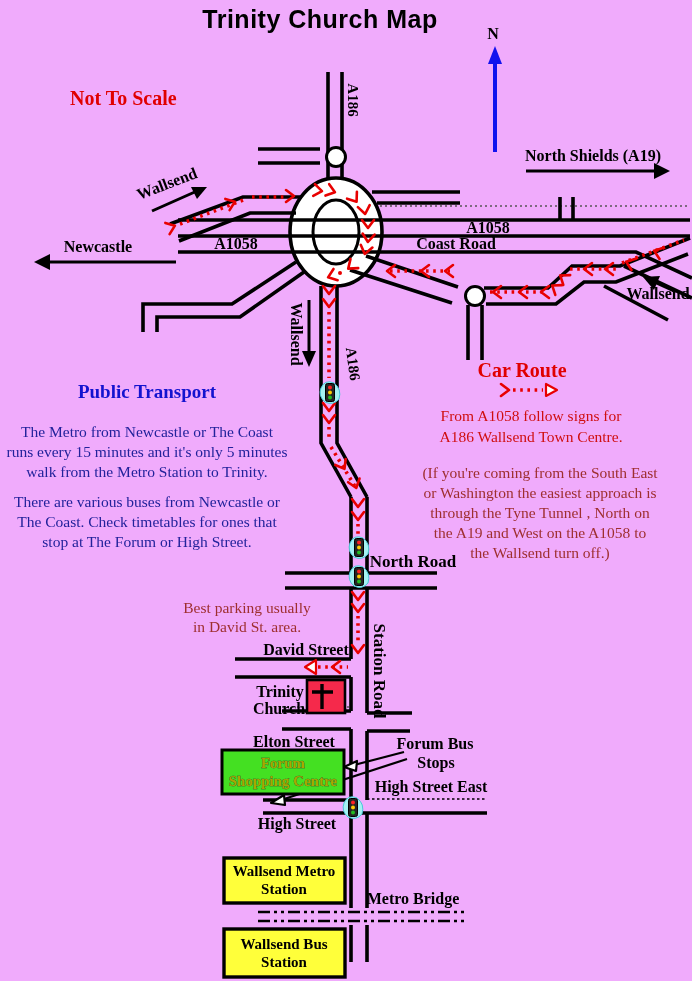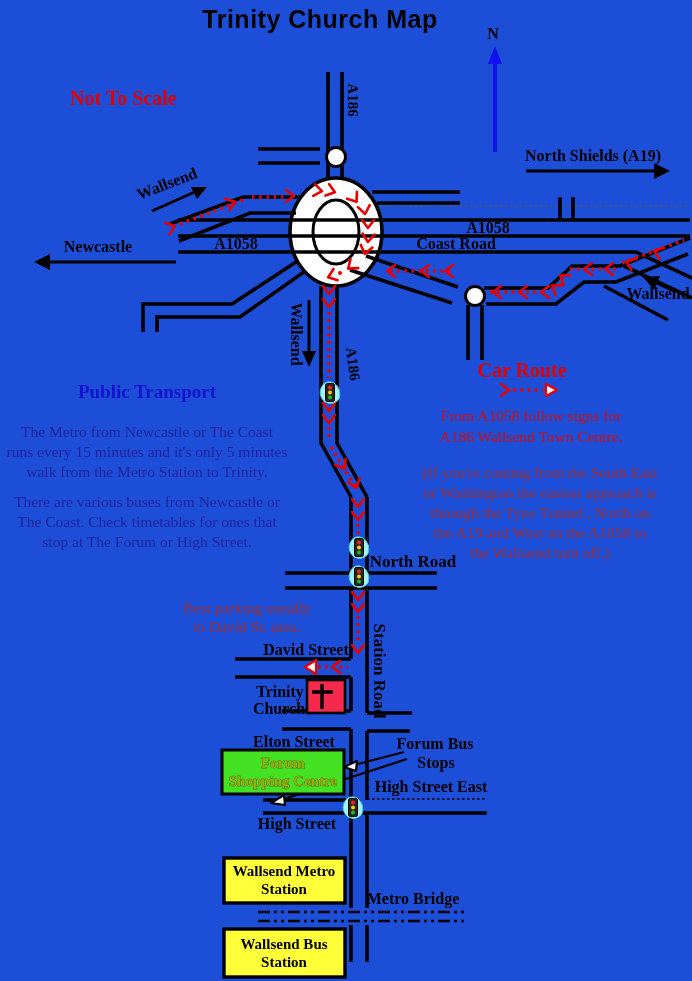--- a/index.html
+++ b/index.html
@@ -1,16 +1,16 @@
 <!DOCTYPE html>
 <html style="--route_red: #e80000; --heading_red: #e00000; --body_red: #cf0f0f; --dark_red: #9e2f2f; --heading_blue: #1313cf; --body_blue: #22229b; --compass_blue: #1111ee; --trinity_red: #f5294b; --forum_green: #44e022; --forum_text: #a8a800; --station_yellow: #ffff3a;"><head>
 <meta charset="utf-8">
 <style>
   html,body{margin:0;padding:0;background:#fff}
-  .stage{position:relative;width:692px;height:981px;background:#1d4ed8;overflow:hidden;
+  .stage{position:relative;width:692px;height:981px;background:#f0abfc;overflow:hidden;
          font-family:"Liberation Serif",serif}
   svg{display:block}
   
   .rd{stroke:#000;stroke-width:3.6;fill:none}
   .rd2{stroke:#000;stroke-width:3;fill:none}
   .rddash{stroke:#000;stroke-width:1.7;stroke-dasharray:2.5 2.5;fill:none}
   .rddot{stroke:#555;stroke-width:1.3;stroke-dasharray:2 3;fill:none}
   .rail{stroke:#000;stroke-width:2.6;stroke-dasharray:12 4 3 4 3 4;fill:none}
   .white-fill{fill:#fff}
   .rdot{stroke:var(--route_red);stroke-width:3.6;stroke-dasharray:2.6 4.6;fill:none}

